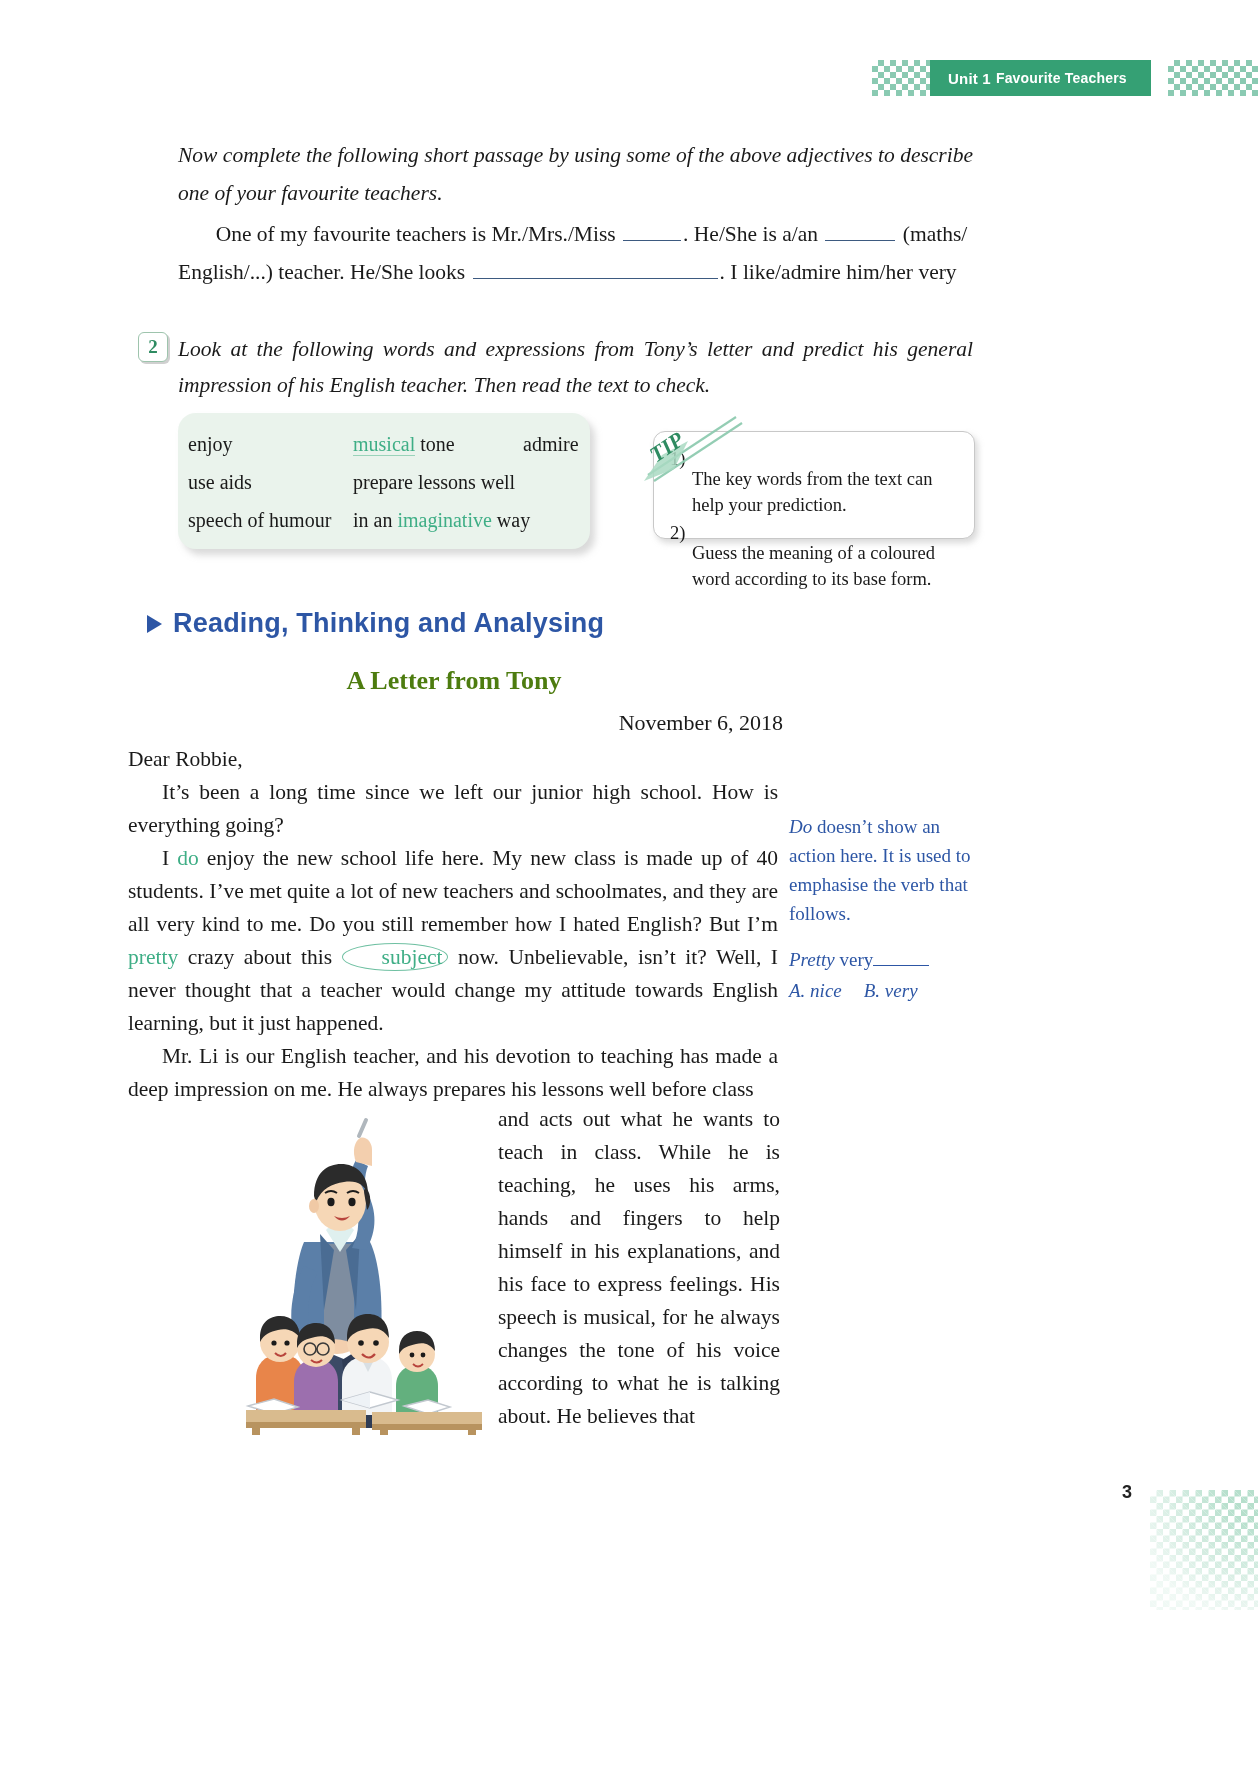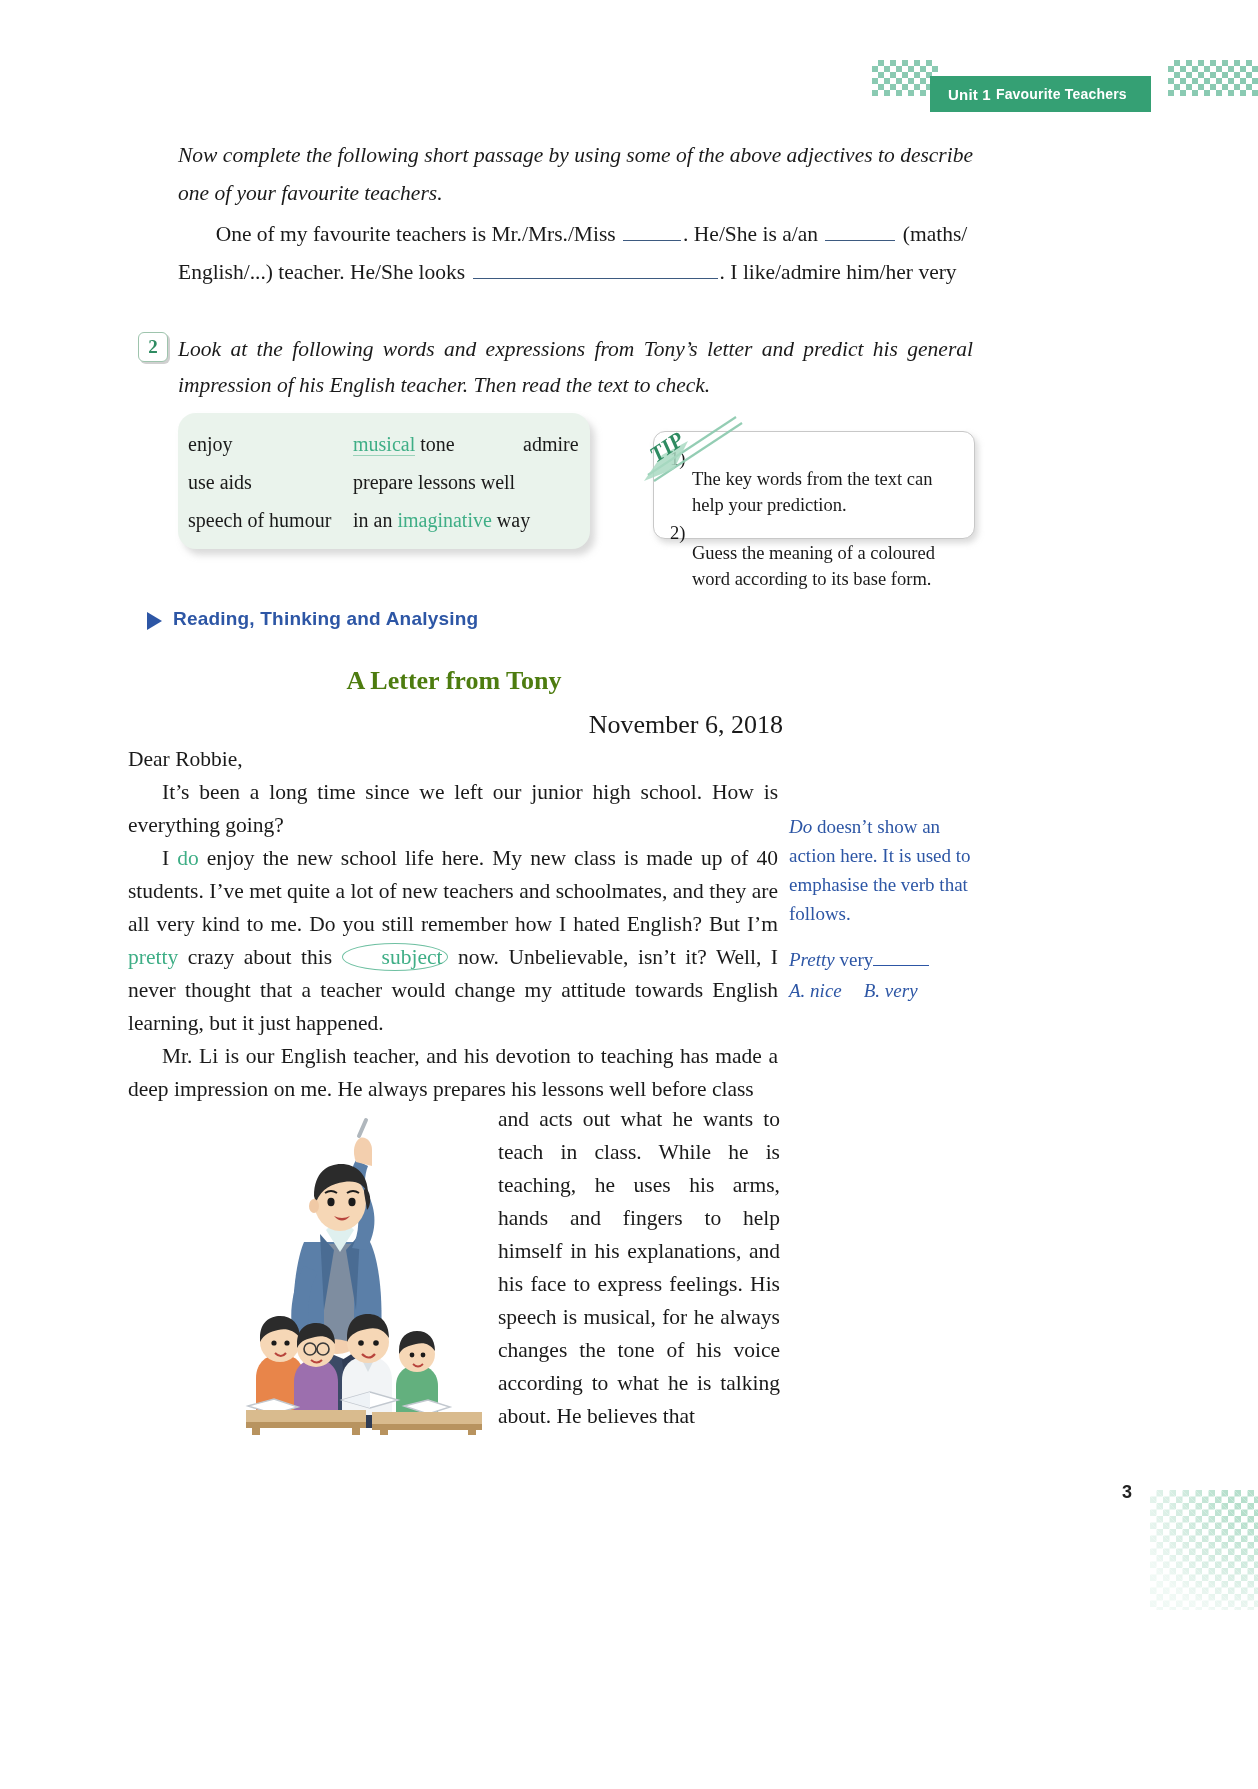--- a/index.html
+++ b/index.html
@@ -32,21 +32,21 @@
       linear-gradient(45deg, #4caf8a 25%, transparent 25%, transparent 75%, #4caf8a 75%),
       linear-gradient(45deg, #4caf8a 25%, transparent 25%, transparent 75%, #4caf8a 75%);
     background-size: 12px 12px;
     background-position: 0 0, 6px 6px;
     opacity: .65;
   }
   #checker-left  { left: 872px; width: 66px; }
   #checker-right { left: 1168px; width: 90px; }
   #unit-tab {
     position: absolute;
-    top: 16px;
+    top: 0;
     left: 930px;
     height: 36px;
     background: #35a074;
     display: flex;
     align-items: center;
     padding: 0 24px 0 18px;
     box-sizing: border-box;
   }
   #unit-tab .unit-no {
     font-family: "Liberation Sans", sans-serif;
@@ -200,24 +200,24 @@
     height: 78px;
     pointer-events: none;
   }
 
   
   #section-heading {
     position: absolute;
     left: 128px;
     top: 608px;
     display: flex;
-    align-items: flex-end;
+    align-items: center;
     font-family: "Liberation Sans", sans-serif;
     font-weight: bold;
-    font-size: 19px;
+    font-size: 27px;
     color: #2d56a5;
     letter-spacing: .2px;
     padding-left: 19px;
   }
   #section-heading .tri {
     width: 0; height: 0;
     border-left: 15px solid #2d56a5;
     border-top: 9px solid transparent;
     border-bottom: 9px solid transparent;
     margin-right: 11px;
@@ -233,21 +233,21 @@
     font-weight: bold;
     font-size: 26px;
     color: #4d7c0f;
   }
   #letter-date {
     position: absolute;
     left: 0;
     top: 710px;
     width: 783px;
     text-align: right;
-    font-size: 26px;
+    font-size: 22px;
   }
 
   
   #letter-body {
     position: absolute;
     left: 128px;
     top: 743px;
     width: 650px;
     font-size: 21.5px;
     line-height: 33px;

